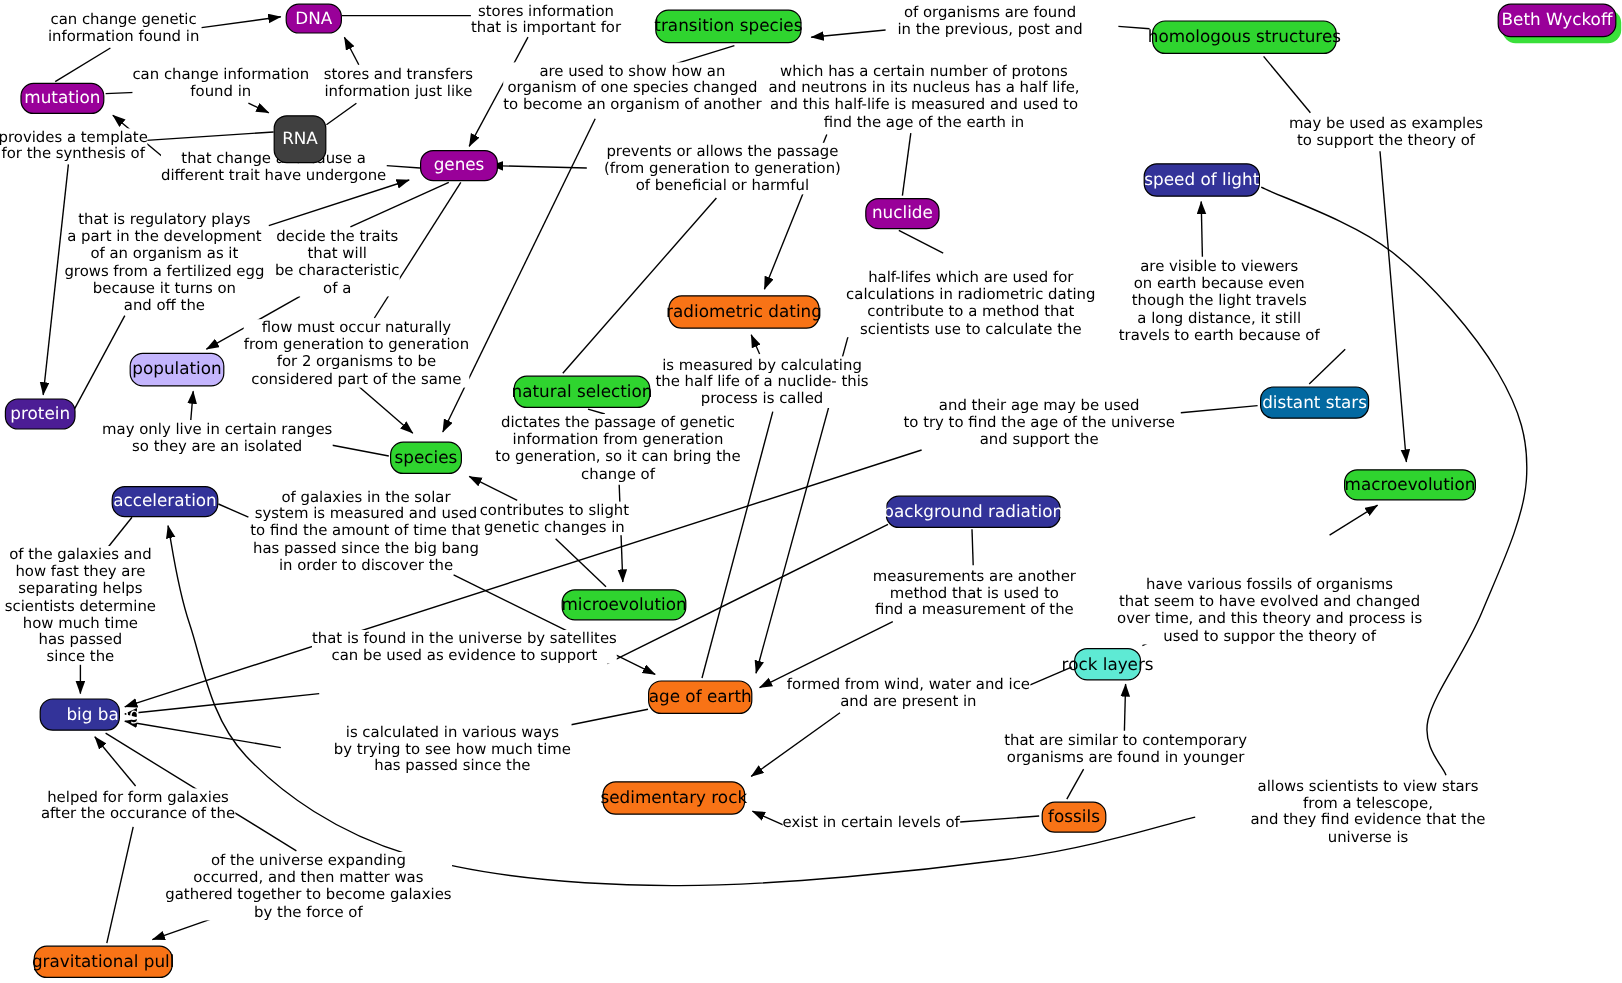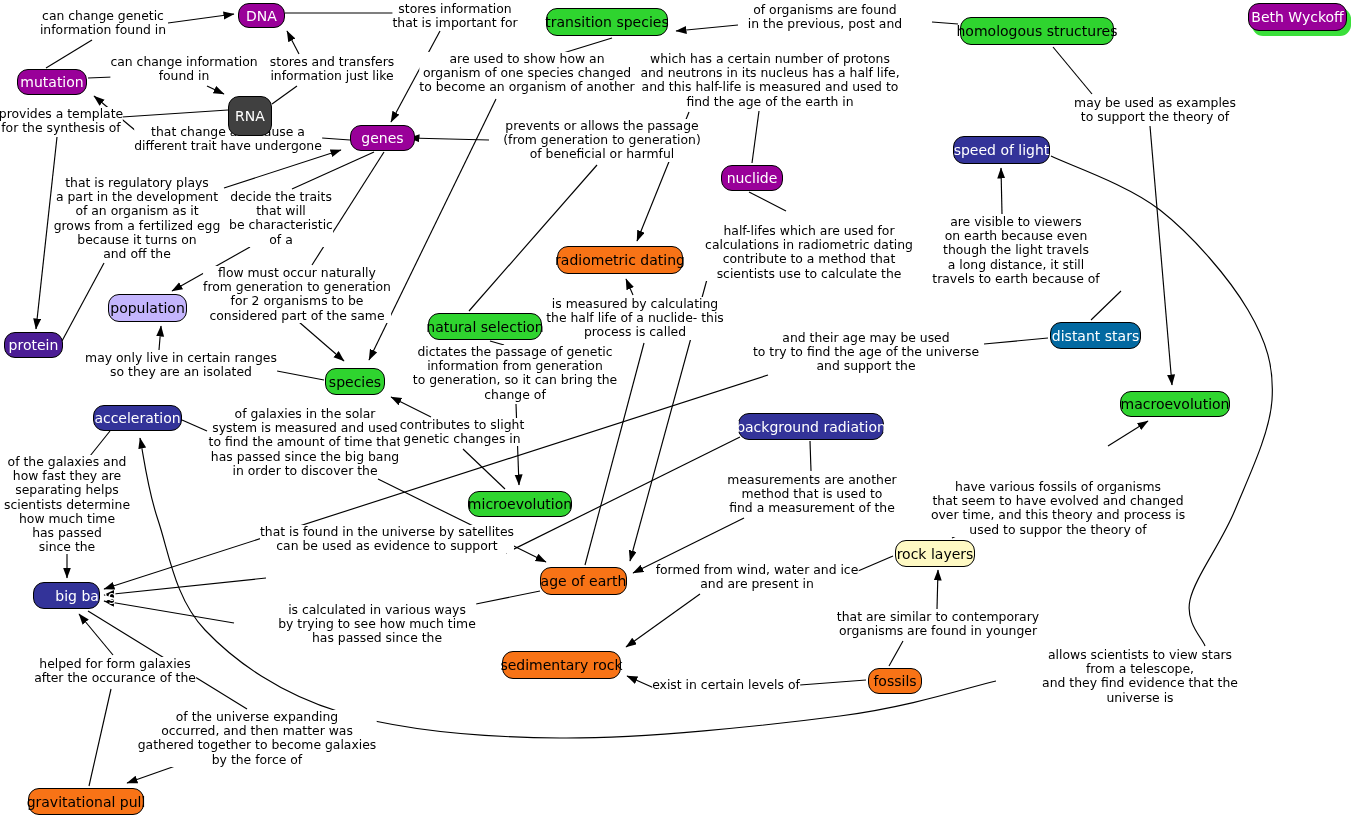--- a/index.html
+++ b/index.html
@@ -214,19 +214,19 @@
     <div class="node green" style="left: 108px; top: 294px; width: 79px; height: 28px; background: #c4b5fd;">population</div>
     <div class="node green" style="left: 325px; top: 368px; width: 60px; height: 27px; background: rgb(47, 212, 47); text-align: right;">species</div>
     <div class="node green" style="left: 1120px; top: 391px; width: 110px; height: 26px; background: rgb(47, 212, 47);">macroevolution</div>
     <div class="node green" style="left: 468px; top: 491px; width: 104px; height: 26px; background: rgb(47, 212, 47);">microevolution</div>
     <div class="node blue" style="left: 953px; top: 136px; width: 97px; height: 28px; background: rgb(51, 51, 153);">speed of light</div>
     <div class="node blue" style="left: 1050px; top: 322px; width: 91px; height: 27px; background: #0369a1;">distant stars</div>
     <div class="node blue" style="left: 93px; top: 405px; width: 89px; height: 26px; background: rgb(51, 51, 153);">acceleration</div>
     <div class="node blue" style="left: 738px; top: 413px; width: 146px; height: 27px; background: rgb(51, 51, 153);">background radiation</div>
     <div class="node blue" style="left: 33px; top: 582px; width: 67px; height: 27px; background: rgb(51, 51, 153); padding-left: 39px;">big bang</div>
     <div class="node orange" style="left: 557px; top: 246px; width: 126px; height: 28px; background: rgb(248, 115, 22);">radiometric dating</div>
-    <div class="node orange" style="left: 895px; top: 540px; width: 80px; height: 27px; background: #fef9c3;">rock layers</div>
+    <div class="node orange" style="left: 895px; top: 540px; width: 56px; height: 27px; background: #5eead4;">rock layers</div>
     <div class="node orange" style="left: 540px; top: 567px; width: 87px; height: 28px; background: rgb(248, 115, 22);">age of earth</div>
     <div class="node orange" style="left: 502px; top: 651px; width: 119px; height: 28px; background: rgb(248, 115, 22);">sedimentary rock</div>
     <div class="node orange" style="left: 868px; top: 668px; width: 54px; height: 26px; background: rgb(248, 115, 22);">fossils</div>
     <div class="node orange" style="left: 28px; top: 788px; width: 116px; height: 27px; background: rgb(248, 115, 22);">gravitational pull</div>
     <div class="node purple author" style="left: 1248px; top: 3px; width: 99px; height: 28px; background: rgb(153, 0, 153); box-shadow: rgb(58, 223, 58) 4px 5px 0px 0px;">Beth Wyckoff</div>
   </div>
 
 </body></html>

